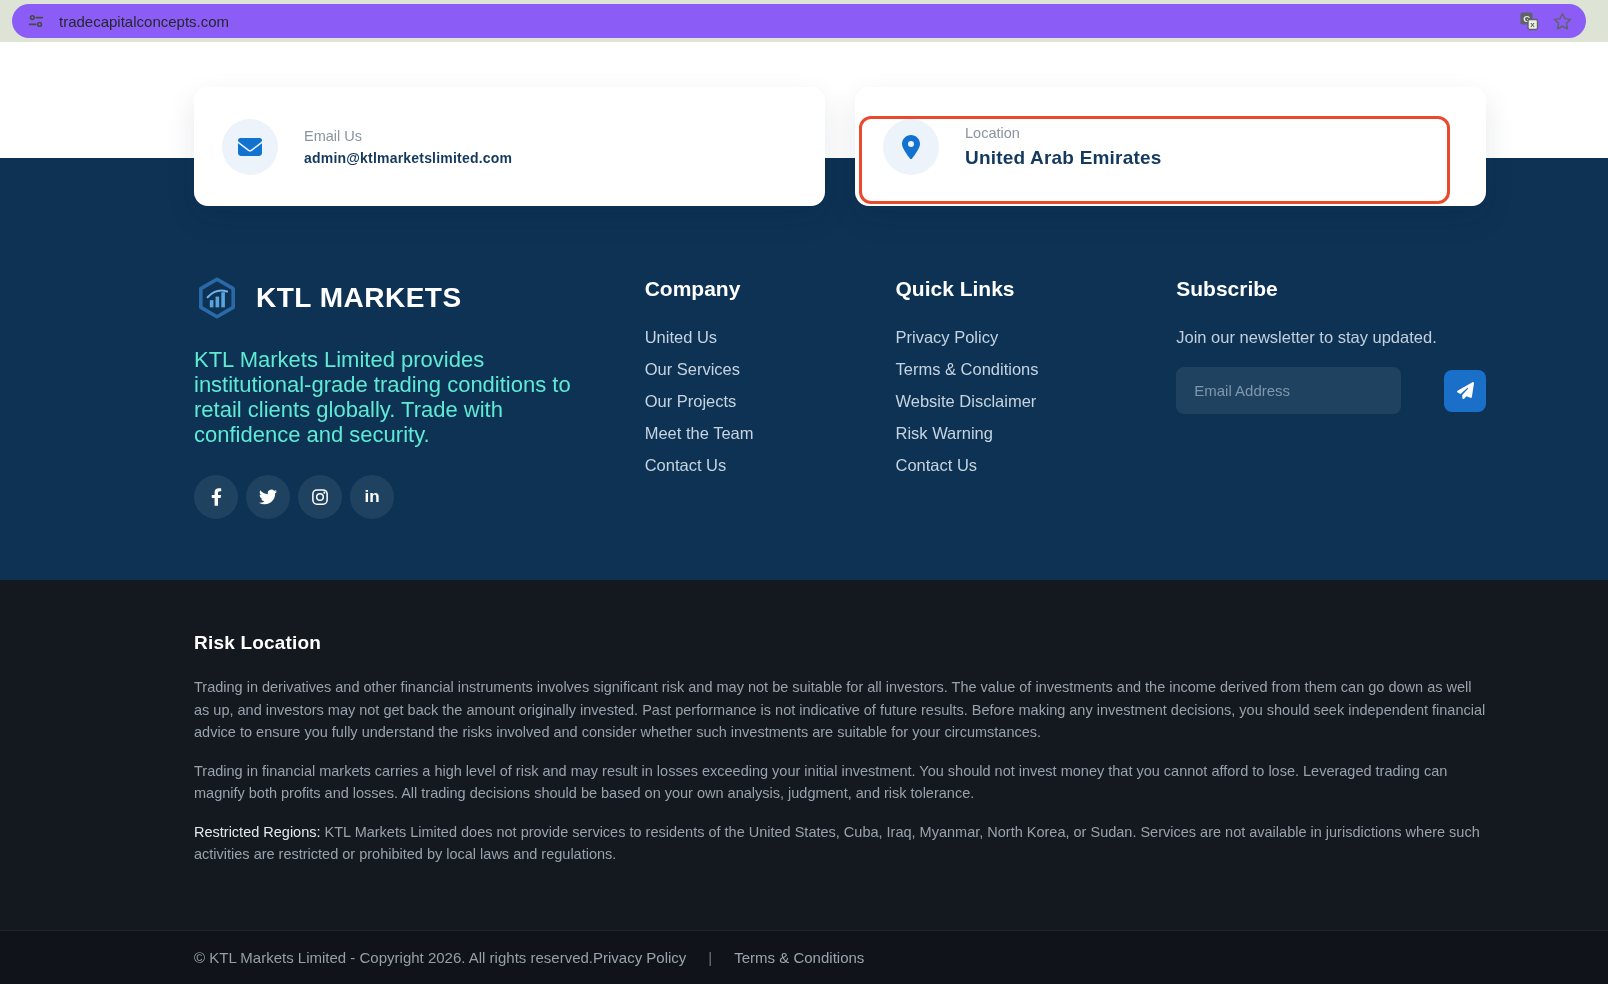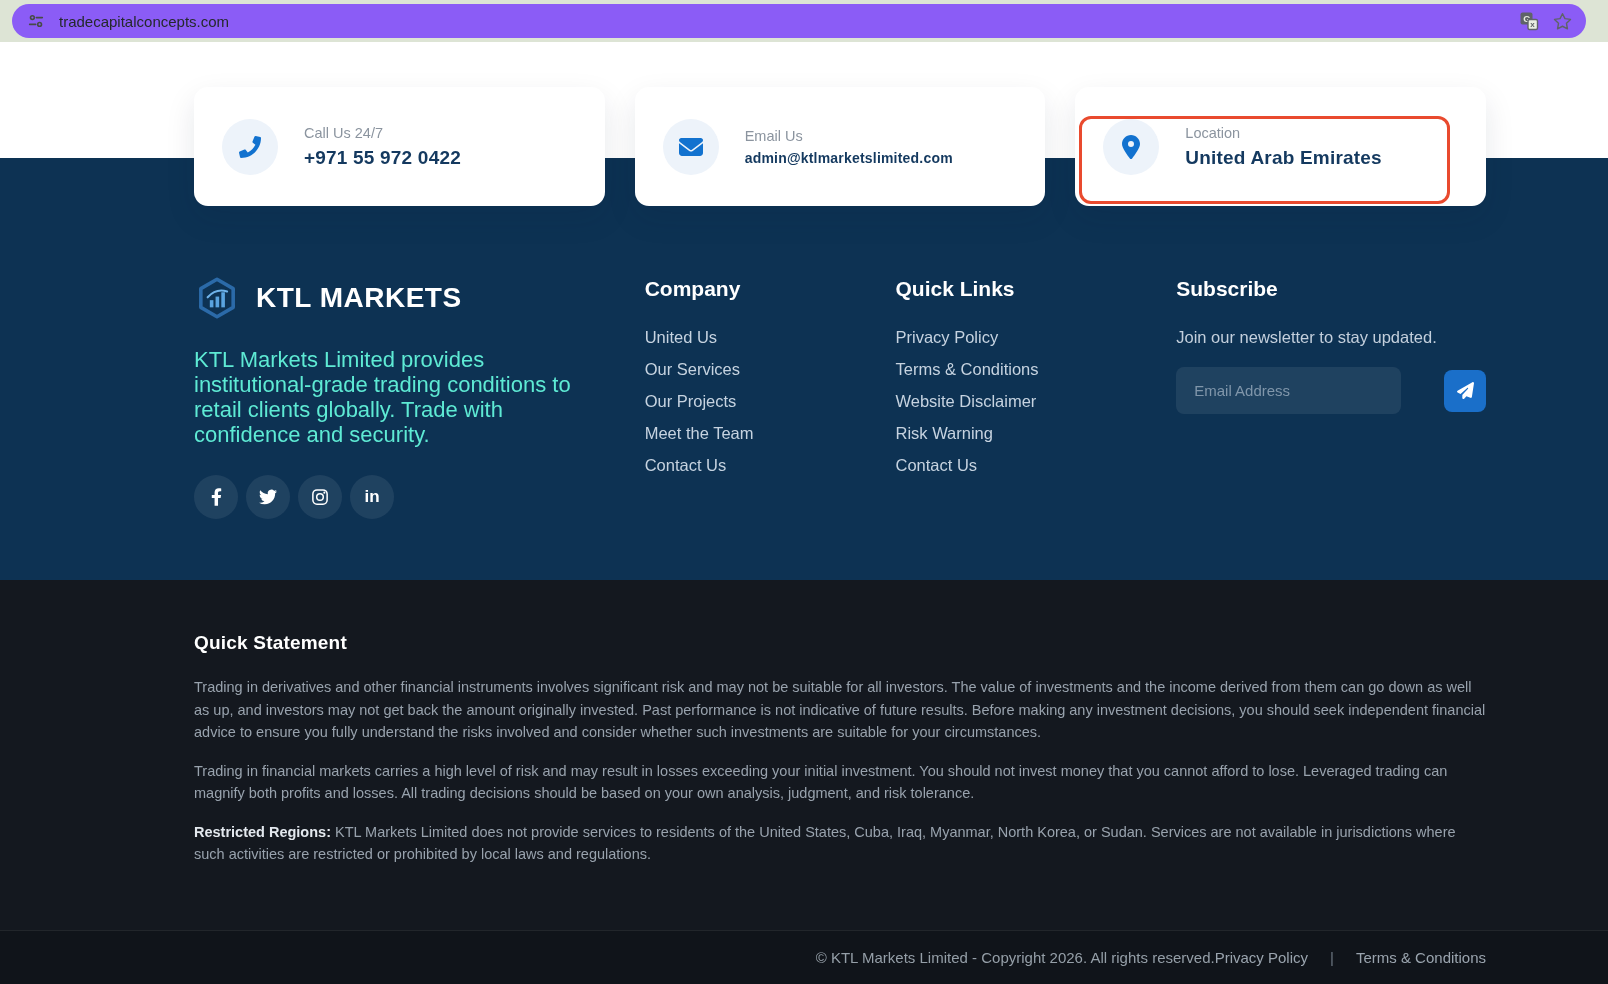--- a/index.html
+++ b/index.html
@@ -57,26 +57,26 @@
                  padding:0 18px; color:#dfe8f0; font-size:15px; outline:none;
                  font-family:"Liberation Sans", sans-serif; }
   .email-input::placeholder { color:#8096aa; }
   .send-btn { margin-left:auto; width:42px; height:42px; border:none; border-radius:8px; background:#1a6fc9;
               display:flex; align-items:center; justify-content:center; cursor:pointer; }
 
   
   .risk-section { background:#14181f; height:350px; padding-top:52px; }
   .risk-title { font-size:19px; font-weight:bold; color:#ffffff; margin-bottom:22px; letter-spacing:.2px; }
   .risk-p { font-size:14.5px; line-height:22.5px; color:#98a2ad; margin-bottom:16px; }
-  .risk-strong { font-weight:bold; color:#e3e8ee; }
+  .risk-strong { font-weight:normal; color:#e3e8ee; }
 
   
   .bottom-bar { background:#10141a; height:54px; border-top:1px solid rgba(255,255,255,.08);
                 display:flex; align-items:center; }
-  .bottom-inner { width:1292px; margin-left:194px; display:flex; justify-content:flex-end; align-items:center; }
+  .bottom-inner { width:1292px; margin-left:194px; display:flex; justify-content:flex-start; align-items:center; }
   .copyright { font-size:15px; color:#959fa8; }
   .bottom-links { display:flex; gap:22px; align-items:center; font-size:15px; }
   .bottom-link { color:#9aa4ae; text-decoration:none; cursor:pointer; }
   .sep { color:#6b7580; }
 </style>
 </head>
 <body>
 
 <div class="browser-bar">
   <div class="omnibox">
@@ -107,31 +107,20 @@
   </div>
 </div>
 
 <div class="white-gap"></div>
 
 <div class="footer-main">
   <div class="container">
 
     <div class="cards-row">
 
-      <div class="contact-card">
-        <span class="icon-circle">
-          <svg width="22" height="22" viewBox="0 0 512 512">
-            <path fill="#1272cf" d="M493.4 24.6l-104-24c-11.3-2.6-22.9 3.3-27.5 13.9l-48 112c-4.2 9.8-1.4 21.3 6.9 28l60.6 49.6c-36 76.7-98.9 140.5-177.2 177.2l-49.6-60.6c-6.8-8.3-18.2-11.1-28-6.9l-112 48C3.9 366.5-2 378.1.6 389.4l24 104C27.1 504.2 36.7 512 48 512c256.1 0 464-207.5 464-464 0-11.2-7.7-20.9-18.6-23.4z"></path>
-          </svg>
-        </span>
-        <span>
-          <div class="card-label">Call Us 24/7</div>
-          <div class="card-value">+971 55 972 0422</div>
-        </span>
-      </div>
 
       <div class="contact-card">
         <span class="icon-circle">
           <svg width="24" height="24" viewBox="0 0 512 512">
             <path fill="#1272cf" d="M48 64C21.5 64 0 85.5 0 112c0 15.1 7.1 29.3 19.2 38.4L236.8 313.6c11.4 8.5 27 8.5 38.4 0L492.8 150.4c12.1-9.1 19.2-23.3 19.2-38.4 0-26.5-21.5-48-48-48H48zM0 176V384c0 35.3 28.7 64 64 64H448c35.3 0 64-28.7 64-64V176L294.4 339.2c-22.8 17.1-54 17.1-76.8 0L0 176z"></path>
           </svg>
         </span>
         <span>
           <div class="card-label">Email Us</div>
           <div class="card-value email">admin@ktlmarketslimited.com</div>
@@ -224,21 +213,21 @@
           </button>
         </div>
       </div>
 
     </div>
   </div>
 </div>
 
 <div class="risk-section">
   <div class="container">
-    <div class="risk-title">Quick Statement</div>
+    <div class="risk-title">Risk Location</div>
     <p class="risk-p">Trading in derivatives and other financial instruments involves significant risk and may not be suitable for all investors. The value of investments and the income derived from them can go down as well as up, and investors may not get back the amount originally invested. Past performance is not indicative of future results. Before making any investment decisions, you should seek independent financial advice to ensure you fully understand the risks involved and consider whether such investments are suitable for your circumstances.</p>
     <p class="risk-p">Trading in financial markets carries a high level of risk and may result in losses exceeding your initial investment. You should not invest money that you cannot afford to lose. Leveraged trading can magnify both profits and losses. All trading decisions should be based on your own analysis, judgment, and risk tolerance.</p>
     <p class="risk-p"><span class="risk-strong">Restricted Regions:</span><span> KTL Markets Limited does not provide services to residents of the United States, Cuba, Iraq, Myanmar, North Korea, or Sudan. Services are not available in jurisdictions where such activities are restricted or prohibited by local laws and regulations.</span></p>
   </div>
 </div>
 
 <div class="bottom-bar">
   <div class="bottom-inner">
     <span class="copyright">© KTL Markets Limited - Copyright 2026. All rights reserved.</span>
     <span class="bottom-links">

